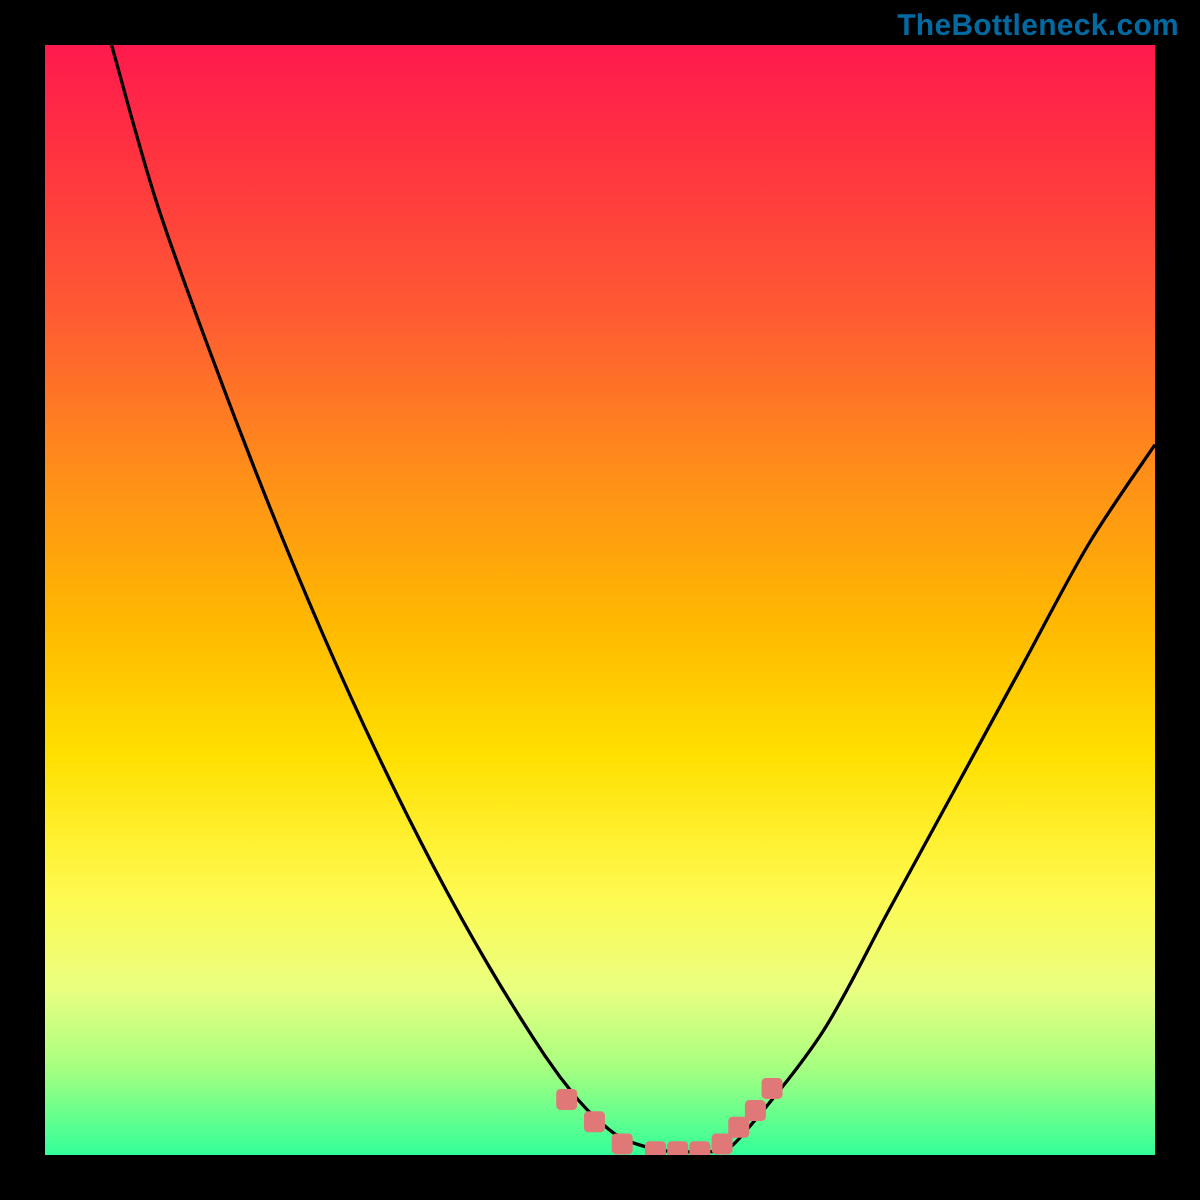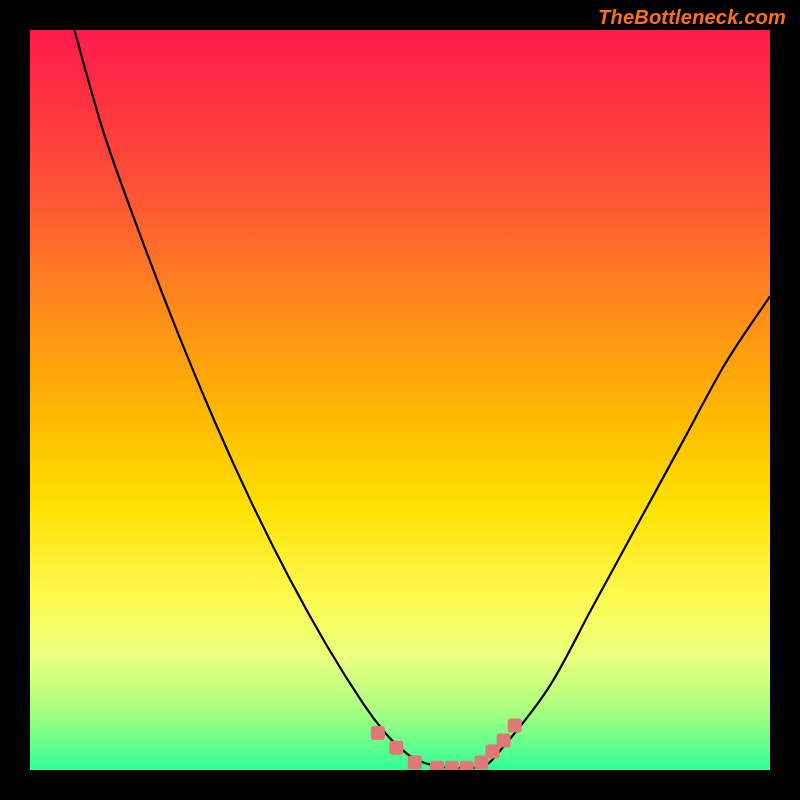--- a/index.html
+++ b/index.html
@@ -44,23 +44,22 @@
     height: 740px;
     pointer-events: none;
   }
   .attribution {
     position: absolute;
     top: 6px;
     right: 14px;
     font-family: Arial, Helvetica, sans-serif;
     font-size: 20px;
     font-weight: 600;
-    color: #f97316;
+    color: #0369a1;
     letter-spacing: 0.2px;
-    font-style: italic;
   }
 </style>
 </head>
 <body>
 
 <div class="frame">
   <div class="plot">
     <svg class="curve" viewBox="0 0 740 740" preserveAspectRatio="none">
       <path id="curve-path" fill="none" stroke="#000" stroke-width="2.2" d="M 44.4 0 C 49.33333333333333 17.26666666666667, 62.9 69.06666666666669, 74 103.60000000000002 C 85.1 138.13333333333335, 98.66666666666667 173.90000000000003, 111 207.20000000000005 C 123.33333333333333 240.50000000000006, 135.66666666666666 272.5666666666667, 148 303.40000000000003 C 160.33333333333334 334.23333333333335, 172.66666666666666 363.83333333333337, 185 392.20000000000005 C 197.33333333333334 420.5666666666667, 209.66666666666666 447.70000000000005, 222 473.6 C 234.33333333333334 499.5, 246.66666666666666 524.1666666666667, 259 547.6 C 271.3333333333333 571.0333333333333, 283.6666666666667 593.2333333333333, 296 614.2 C 308.3333333333333 635.1666666666667, 323.1333333333333 658.6, 333 673.4 C 342.8666666666667 688.1999999999999, 349.0333333333333 695.6, 355.2 703 C 361.3666666666667 710.4, 365.06666666666666 713.4833333333333, 370 717.8 C 374.93333333333334 722.1166666666666, 378.6333333333333 725.8166666666666, 384.8 728.9 C 390.9666666666667 731.9833333333333, 400.83333333333337 734.8199999999999, 407.00000000000006 736.3 C 413.16666666666674 737.78, 416.8666666666666 737.5333333333333, 421.79999999999995 737.78 C 426.7333333333333 738.0266666666666, 431.66666666666663 738.0266666666666, 436.59999999999997 737.78 C 441.5333333333333 737.5333333333333, 446.46666666666664 738.3966666666666, 451.4 736.3 C 456.3333333333333 734.2033333333333, 455.09999999999997 738.1500000000001, 466.2 725.2 C 477.3 712.25, 501.9666666666667 683.2666666666667, 518 658.6 C 534.0333333333333 633.9333333333334, 547.6 604.3333333333334, 562.4 577.2 C 577.1999999999999 550.0666666666667, 592 522.9333333333333, 606.8 495.79999999999995 C 621.5999999999999 468.66666666666663, 636.4000000000001 441.5333333333333, 651.2 414.4 C 666 387.26666666666665, 680.8 357.66666666666663, 695.5999999999999 332.99999999999994 C 710.3999999999999 308.33333333333326, 732.6 277.5, 740 266.4"></path>
       <g id="marker-group">

